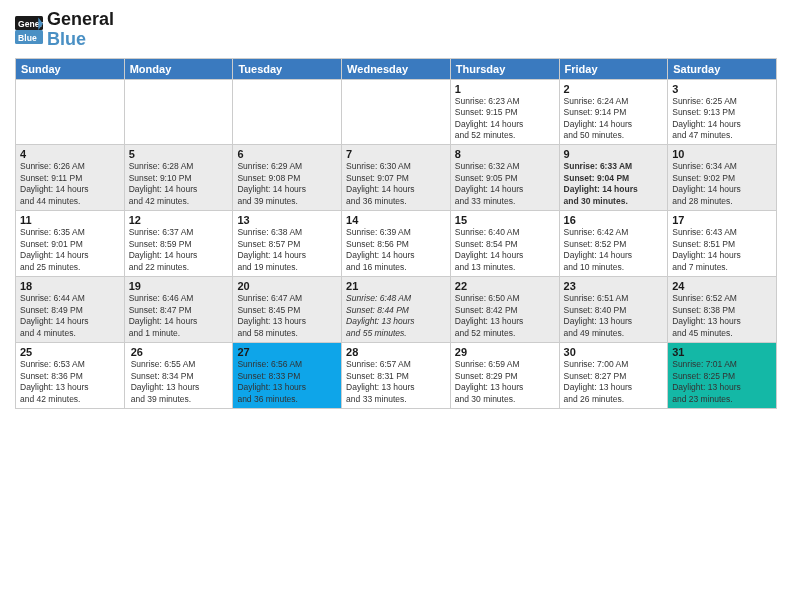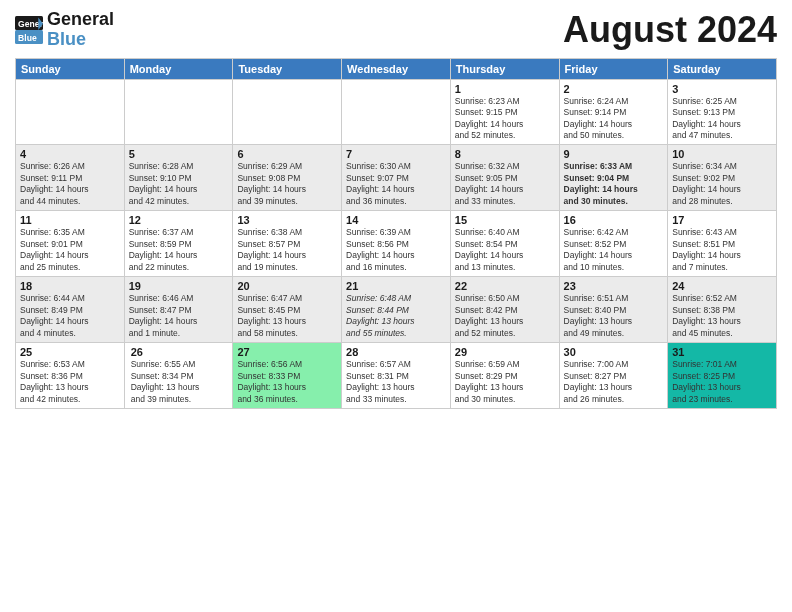--- a/index.html
+++ b/index.html
@@ -63,21 +63,20 @@
         <rect x="0" y="18" width="36" height="18" rx="2" fill="#4a90c4"></rect>
         <text x="4" y="14" font-size="11" font-weight="bold" fill="white" font-family="Arial">General</text>
         <text x="4" y="32" font-size="11" font-weight="bold" fill="white" font-family="Arial">Blue</text>
         <polygon points="30,2 36,10 30,18" fill="#4a90c4"></polygon>
       </svg>
       <div>
         <div class="logo-text">General<br><span>Blue</span></div>
       </div>
     </div>
     <div class="title-section">
-      <div class="main-title">August 2024</div>
     </div>
   </div>
 
   <table class="calendar">
     <thead>
       <tr>
         <th>Sunday</th>
         <th>Monday</th>
         <th>Tuesday</th>
         <th>Wednesday</th>
@@ -275,21 +274,21 @@
 Daylight: 13 hours
 and 42 minutes.</div>
           </td>
           <td style="background: rgb(255, 255, 255); padding-left: 6px;">
             <div class="day-num">26</div>
             <div class="day-info" style="white-space: pre-line;">Sunrise: 6:55 AM
 Sunset: 8:34 PM
 Daylight: 13 hours
 and 39 minutes.</div>
           </td>
-          <td style="background: #86efac;">
+          <td style="background: #0ea5e9;">
             <div class="day-num">27</div>
             <div class="day-info" style="white-space: pre-line;">Sunrise: 6:56 AM
 Sunset: 8:33 PM
 Daylight: 13 hours
 and 36 minutes.</div>
           </td>
           <td style="background: rgb(255, 255, 255);">
             <div class="day-num">28</div>
             <div class="day-info" style="white-space: pre-line;">Sunrise: 6:57 AM
 Sunset: 8:31 PM

